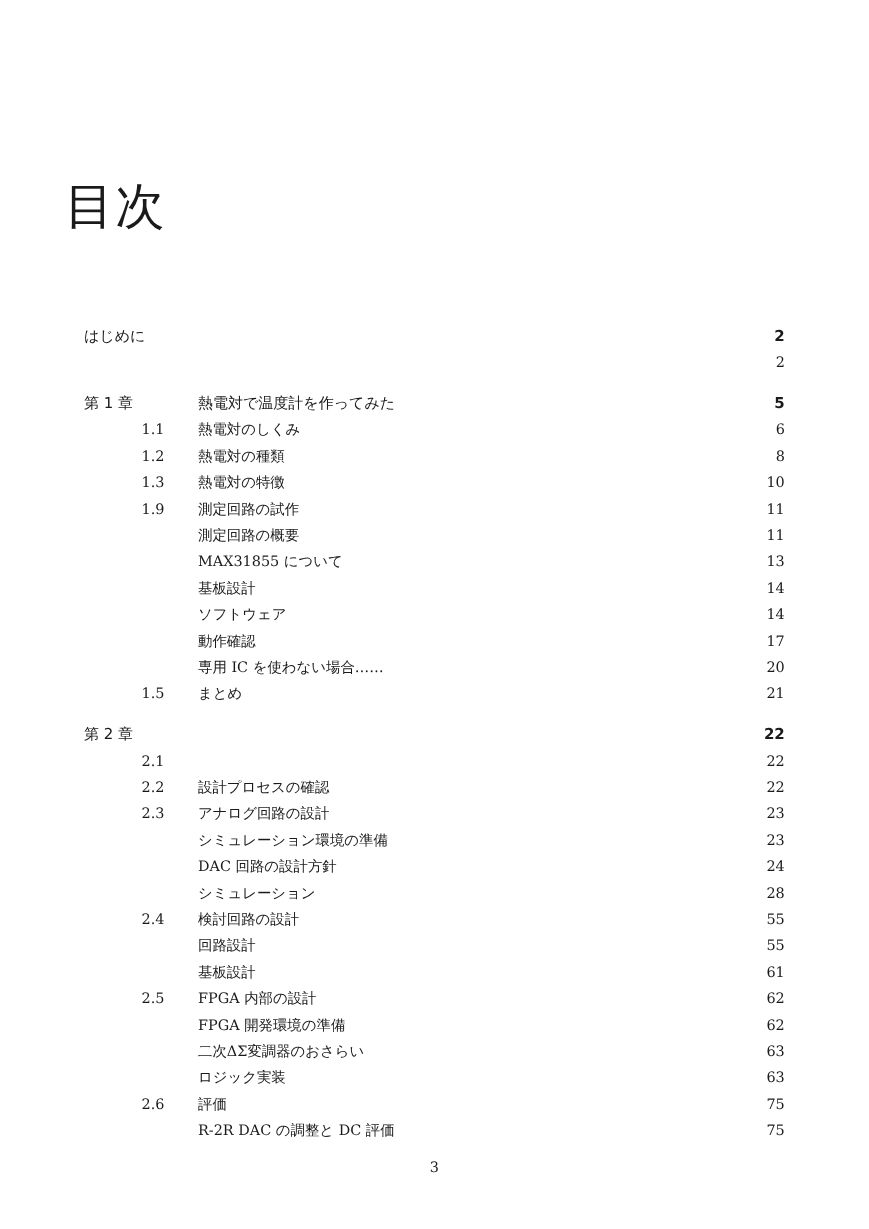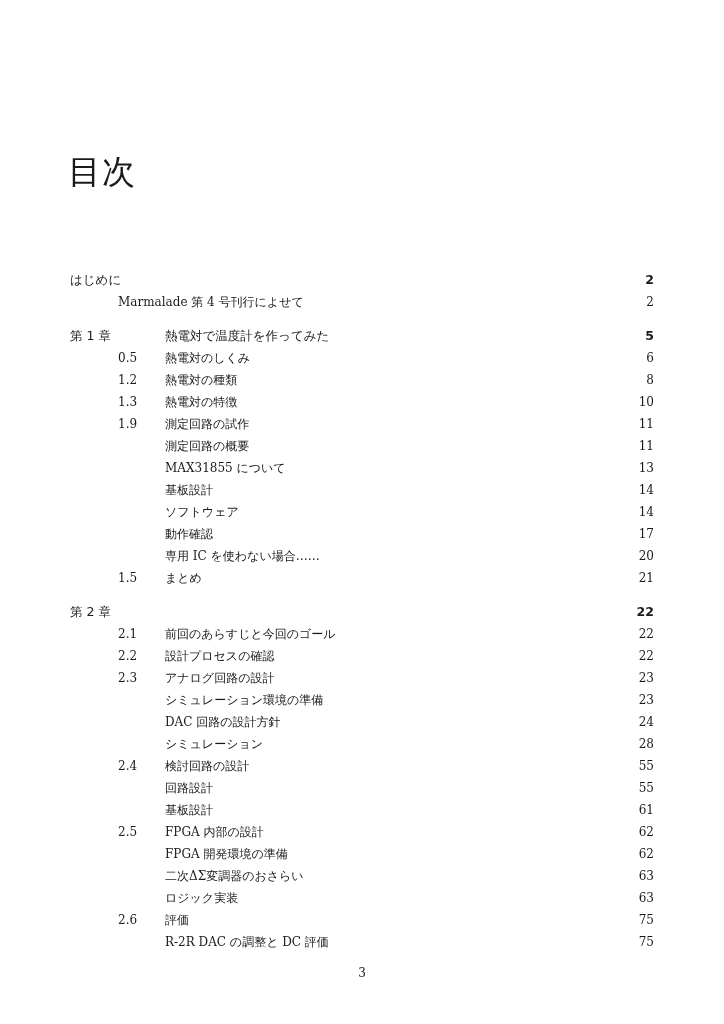--- a/index.html
+++ b/index.html
@@ -1,19 +1,19 @@
 <!DOCTYPE html>
 <html><head>
 <meta charset="utf-8">
 <style>
   html, body { margin: 0; padding: 0; background: #ffffff; }
   body { width: 724px; height: 1024px; position: relative; overflow: hidden; color: #1a1a1a; }
   .page-title {
-    position: absolute; left: 68px; top: 152px;
-    font-family: "DejaVu Sans", sans-serif; font-size: 33px; font-weight: normal; letter-spacing: 1px;
+    position: absolute; left: 54px; top: 152px;
+    font-family: "DejaVu Sans", sans-serif; font-size: 41px; font-weight: normal; letter-spacing: 1px;
     margin: 0; line-height: 40px;
   }
   .toc { position: absolute; left: 0; top: 0; width: 724px; }
   .row { position: absolute; left: 0; width: 724px; height: 20px; line-height: 20px; font-size: 12.5px; }
   .sans { font-family: "DejaVu Sans", sans-serif; }
   .serif { font-family: "DejaVu Serif", serif; font-size: 12px; }
   .num { position: absolute; }
   .title { position: absolute; white-space: nowrap; background: #fff; padding-right: 6px; }
   .leader {
     position: absolute; height: 20px; right: 90px;
@@ -32,33 +32,32 @@
 <h1 class="page-title">目次</h1>
 
 <div class="toc">
 
   <div class="row sans" style="top:270px">
     <span class="chap-label">はじめに</span>
     <span class="page bold">2</span>
   </div>
   <div class="row serif" style="top:292px">
     <span class="leader" style="left:300px"></span>
-    <span class="title" style="left:118px">Marmalade 第 4 号刊行によせて</span>
     <span class="page">2</span>
   </div>
 
   <div class="row sans" style="top:326px">
     <span class="chap-label">第 1 章</span>
     <span class="chap-title">熱電対で温度計を作ってみた</span>
     <span class="page bold">5</span>
   </div>
 
   <div class="row serif" style="top:348px">
       <span class="leader" style="left:250px"></span>
-      <span class="num" style="left:118px">0.5</span>
+      <span class="num" style="left:118px">1.1</span>
       <span class="title" style="left:165px">熱電対のしくみ</span>
       <span class="page">6</span>
     </div>
   <div class="row serif" style="top:370px">
       <span class="leader" style="left:250px"></span>
       <span class="num" style="left:118px">1.2</span>
       <span class="title" style="left:165px">熱電対の種類</span>
       <span class="page">8</span>
     </div>
   <div class="row serif" style="top:392px">
@@ -117,21 +116,20 @@
     </div>
 
   <div class="row sans" style="top:602px">
     <span class="chap-label">第 2 章</span>
     <span class="page bold">22</span>
   </div>
 
   <div class="row serif" style="top:624px">
       <span class="leader" style="left:330px"></span>
       <span class="num" style="left:118px">2.1</span>
-      <span class="title" style="left:165px">前回のあらすじと今回のゴール</span>
       <span class="page">22</span>
     </div>
   <div class="row serif" style="top:646px">
       <span class="leader" style="left:270px"></span>
       <span class="num" style="left:118px">2.2</span>
       <span class="title" style="left:165px">設計プロセスの確認</span>
       <span class="page">22</span>
     </div>
   <div class="row serif" style="top:668px">
       <span class="leader" style="left:270px"></span>

